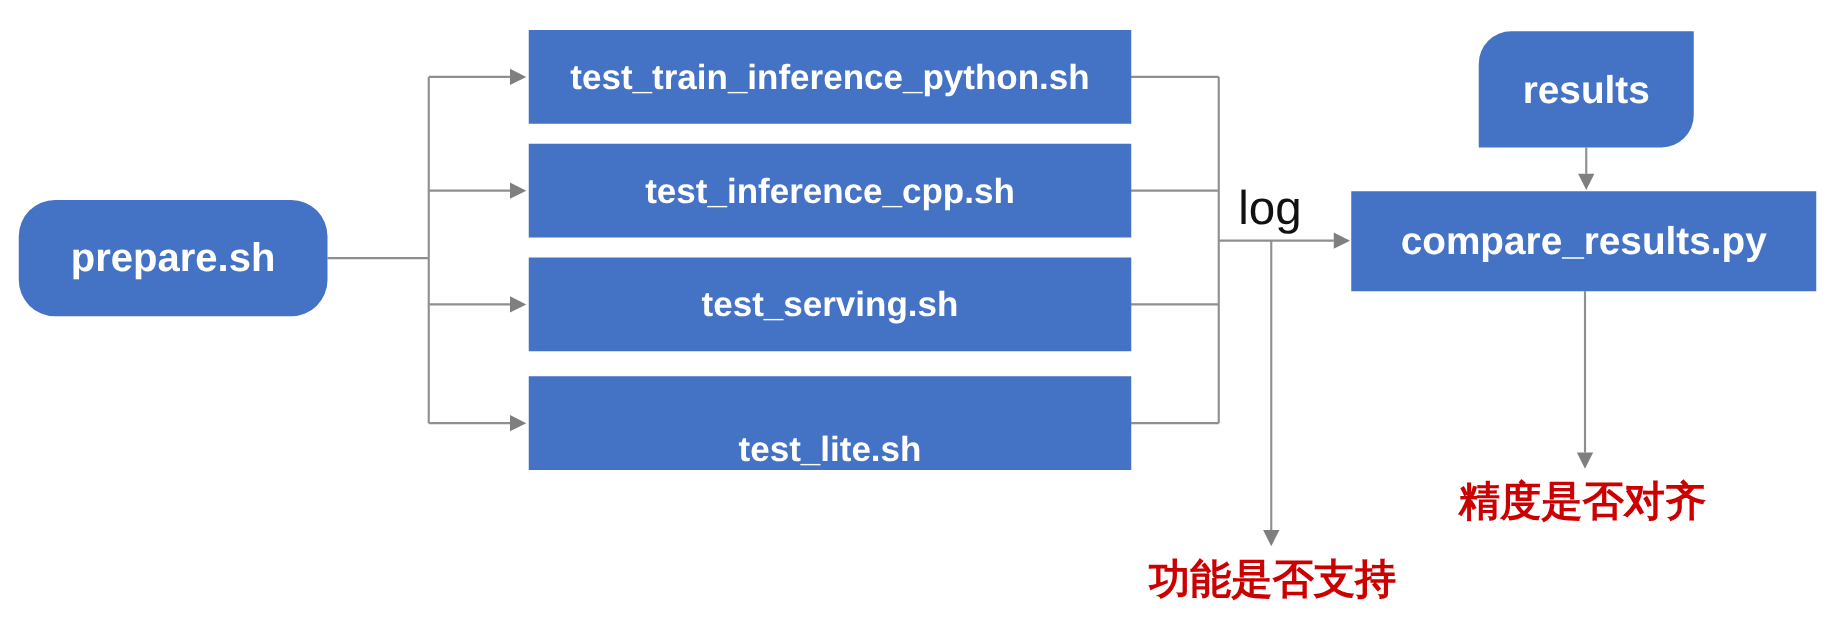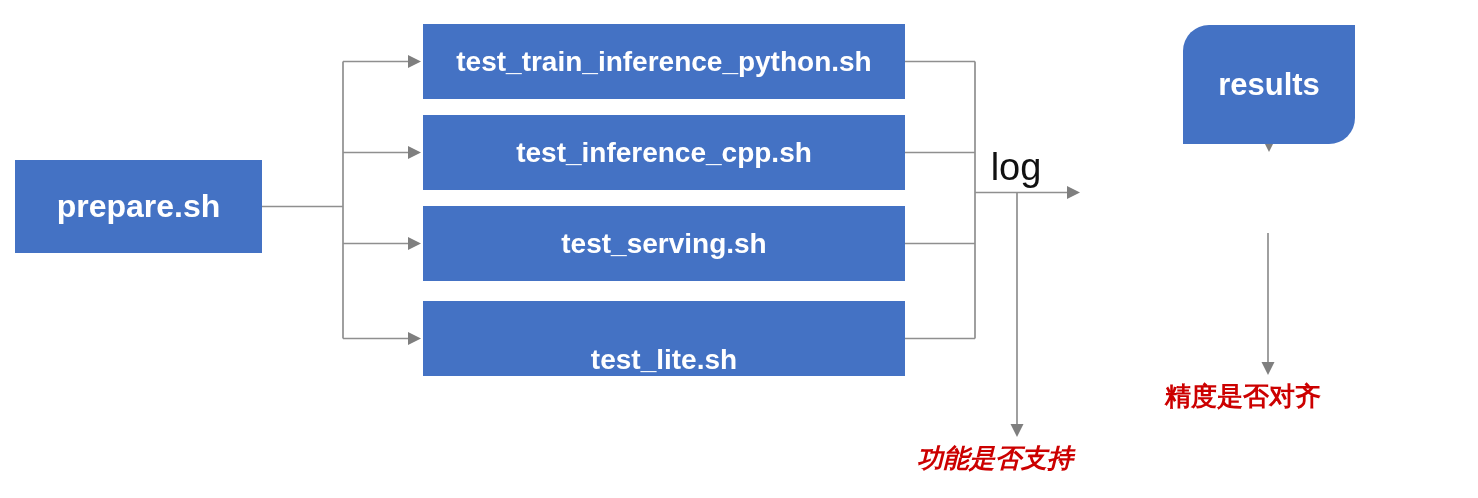--- a/index.html
+++ b/index.html
@@ -35,46 +35,47 @@
     position: absolute;
     background: var(--node-fill, #4472C4);
     color: var(--node-text, #ffffff);
     display: flex;
     align-items: center;
     justify-content: center;
     font-weight: bold;
     text-align: center;
     box-sizing: border-box;
   }
-  .node-prepare   { left: 15px;  top: 160px; width: 247px; height: 93px; font-size: 32px; }
+  .node-prepare   { left: 15px;  top: 160px; width: 247px; height: 93px; font-size: 32px; border-radius: 29px; }
   .node-test      { left: 423px; width: 482px; height: 75px; font-size: 28px; }
   .node-test-0    { top: 24px;  }
   .node-test-1    { top: 115px; }
   .node-test-2    { top: 206px; }
   .node-test-3    { top: 301px; align-items: flex-end; }
-  .node-results   { left: 1183px; top: 25px; width: 172px; height: 119px;
+  .node-results   { left: 1183px; top: 25px; width: 172px; height: 93px;
                     font-size: 31px; border-radius: 26px 0 26px 0; }
   .node-compare   { left: 1081px; top: 153px; width: 372px; height: 80px; font-size: 31px; }
   .edge-label-log {
     position: absolute;
     left: 985px; top: 146px;
     width: 62px;
     text-align: center;
     font-size: 38px;
     color: var(--label-black, #111111);
     font-weight: normal;
   }
   .annotation {
     position: absolute;
     color: var(--annotation-red, #cc0000);
     font-weight: bold;
-    font-size: 26px;
+    font-size: 33px;
     white-space: nowrap;
+    text-align: center;
   }
-  .annotation-function  { left: 917px;  top: 441px; width: 202px; font-style: italic; }
+  .annotation-function  { left: 917px;  top: 441px; width: 202px; }
   .annotation-precision { left: 1165px; top: 379px; width: 202px; }
 </style>
 </head>
 <body>
 
 <div class="canvas">
 
   <svg class="connectors" viewBox="0 0 1478 498" xmlns="http://www.w3.org/2000/svg">
 
     <g>
@@ -142,20 +143,23 @@
     <span>test_inference_cpp.sh</span>
   </div>
   <div class="node node-test node-test-3">
     <span>test_lite.sh</span>
   </div>
 
   <div class="node node-results">
     <span>results</span>
   </div>
 
+  <div class="node node-compare">
+    <span>compare_results.py</span>
+  </div>
 
   <div class="edge-label-log">log</div>
 
   <div class="annotation annotation-function">功能是否支持</div>
 
   <div class="annotation annotation-precision">精度是否对齐</div>
 
 </div>
 
 </body></html>

